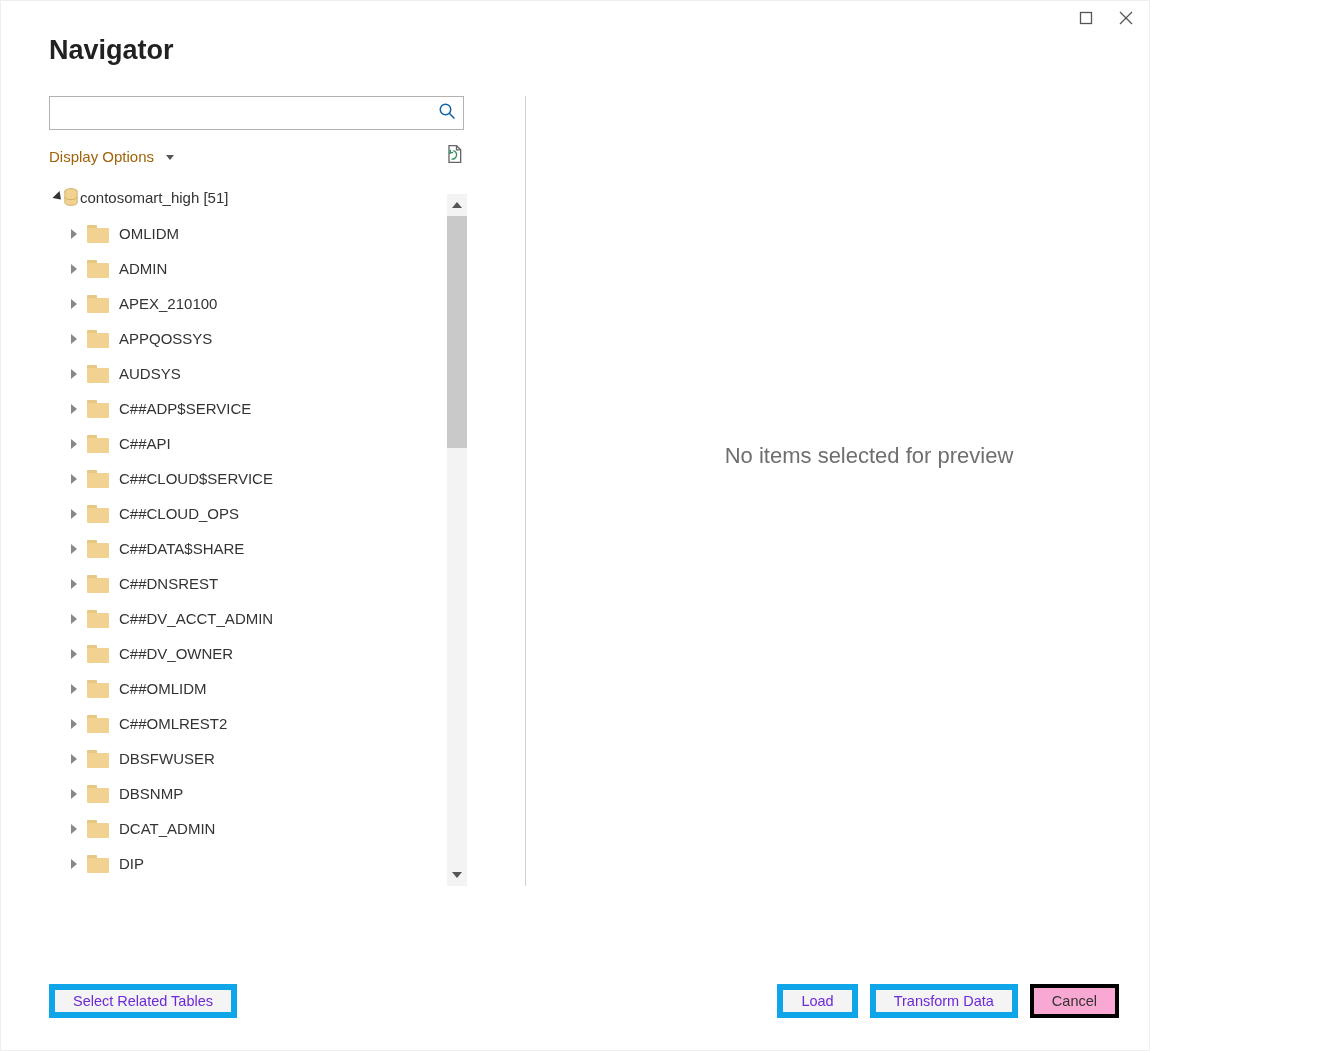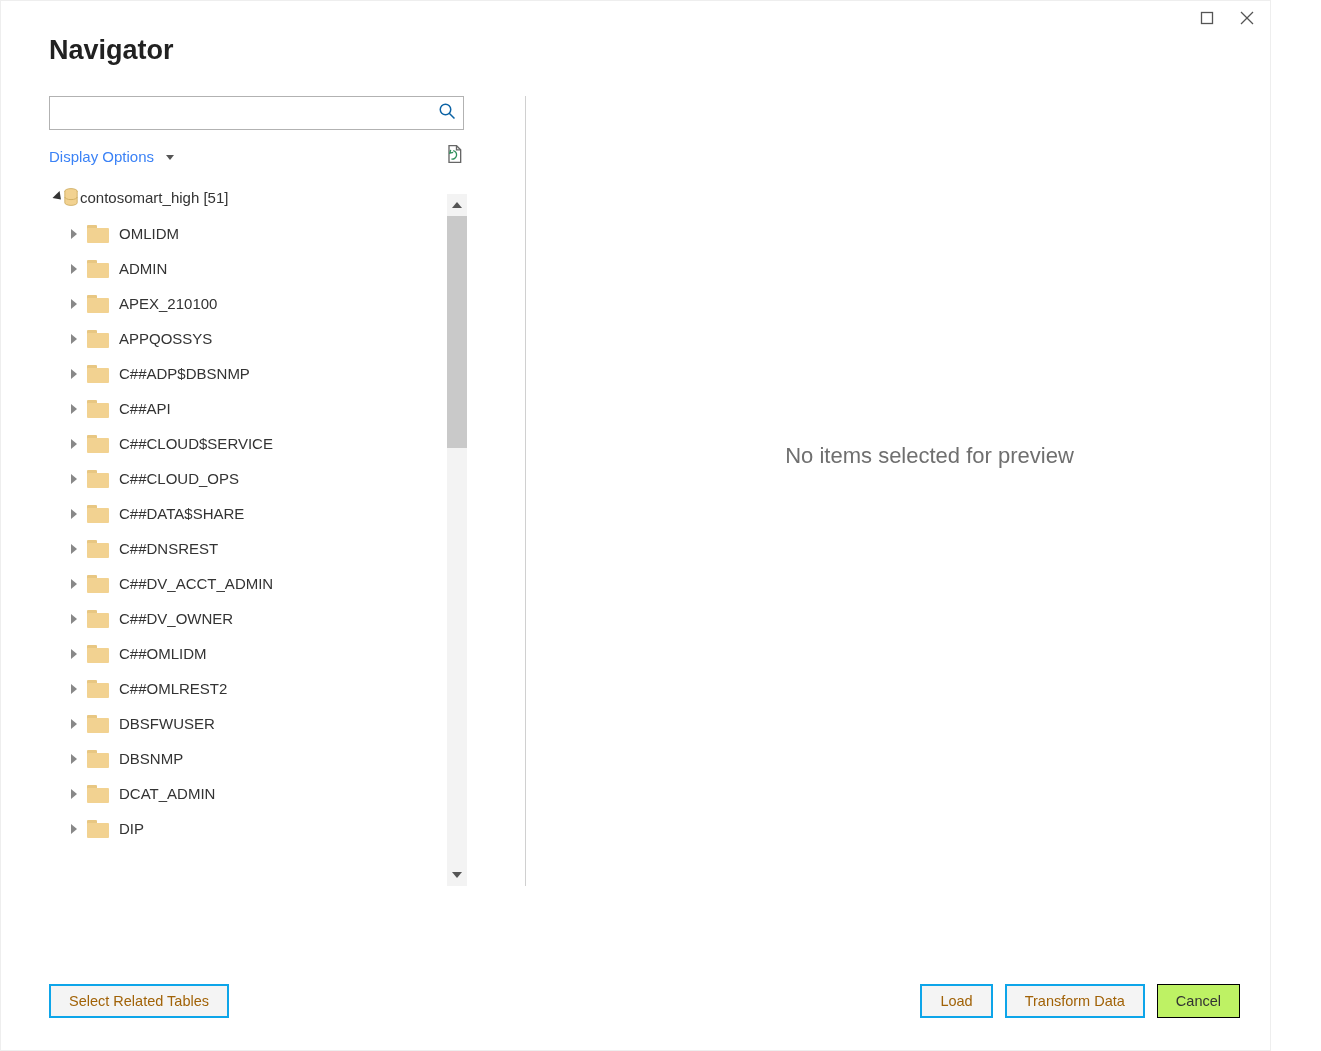--- a/index.html
+++ b/index.html
@@ -3,21 +3,21 @@
 <meta charset="utf-8">
 <style>
   * { box-sizing: border-box; }
   body {
     margin: 0;
     font-family: "Segoe UI", Arial, sans-serif;
     background: #fff;
     color: #333;
   }
   .window {
-    width: 1271px;
+    width: 1150px;
     height: 1051px;
     position: relative;
     border: 1px solid #eee;
     padding-bottom: 20px;
   }
   .window-controls {
     position: absolute;
     top: 8px;
     right: 14px;
     display: flex;
@@ -78,21 +78,21 @@
     display: flex;
     align-items: center;
     justify-content: space-between;
     width: 415px;
     margin-bottom: 14px;
   }
   .display-options {
     display: flex;
     align-items: center;
     gap: 12px;
-    color: #3b82f6;
+    color: #a16207;
     font-size: 15px;
     cursor: pointer;
   }
   .caret-down {
     border-left: 4px solid transparent;
     border-right: 4px solid transparent;
     border-top: 5px solid #555;
     margin-top: 2px;
   }
   .refresh-btn {
@@ -206,30 +206,30 @@
     right: 30px;
     display: flex;
     justify-content: space-between;
     align-items: center;
   }
   .footer-left, .footer-right { display: flex; gap: 12px; }
   .btn {
     height: 34px;
     padding: 0 18px;
     font-size: 14.5px;
-    background: #bef264;
-    border: 1px solid #000000;
+    background: #f9a8d4;
+    border: 4px solid #000000;
     color: #333;
     cursor: pointer;
     white-space: nowrap;
   }
   .btn.disabled {
     background: #f4f4f4;
-    border: 2px solid #0ea5e9;
-    color: #a16207;
+    border: 6px solid #0ea5e9;
+    color: #6d28d9;
     cursor: default;
   }
 </style>
 </head>
 <body>
 
 <div class="window">
 
   <div class="window-controls">
     <div class="win-btn">
@@ -307,21 +307,26 @@
                 <span>APEX_210100</span>
               </div>
               <div class="tree-item">
                 <span class="tri-right"></span>
                 <span class="folder-icon"></span>
                 <span>APPQOSSYS</span>
               </div>
               <div class="tree-item">
                 <span class="tri-right"></span>
                 <span class="folder-icon"></span>
-                <span>C##ADP$DBSNMP</span>
+                <span>AUDSYS</span>
+              </div>
+              <div class="tree-item">
+                <span class="tri-right"></span>
+                <span class="folder-icon"></span>
+                <span>C##ADP$SERVICE</span>
               </div>
               <div class="tree-item">
                 <span class="tri-right"></span>
                 <span class="folder-icon"></span>
                 <span>C##API</span>
               </div>
               <div class="tree-item">
                 <span class="tri-right"></span>
                 <span class="folder-icon"></span>
                 <span>C##CLOUD$SERVICE</span>

